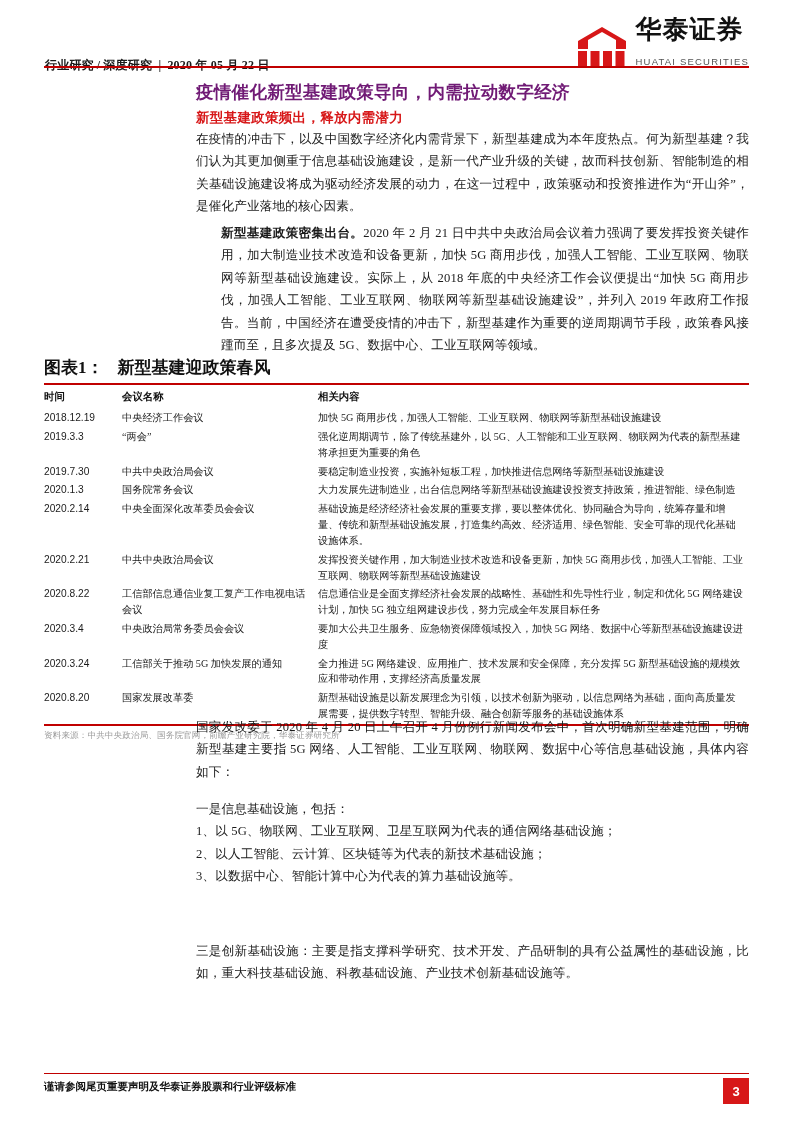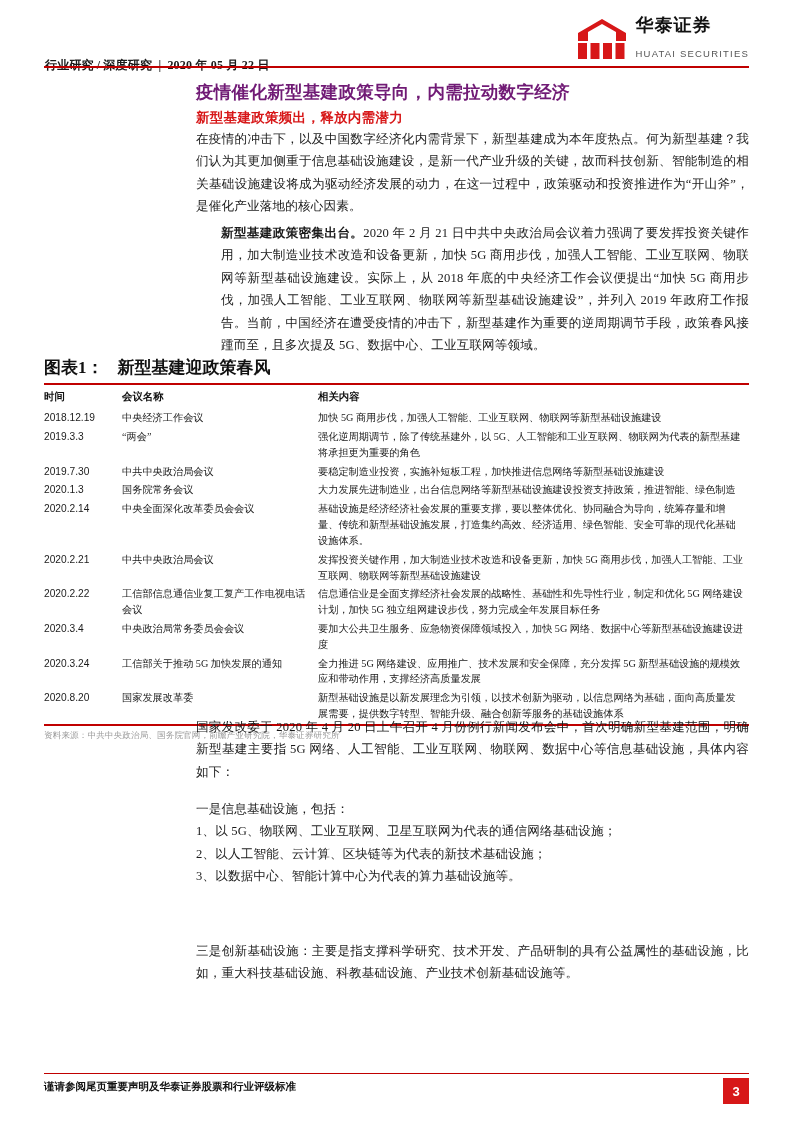--- a/index.html
+++ b/index.html
@@ -27,21 +27,21 @@
     margin-top: 28px;
   }
   .hdr-left .sep { margin: 0 3px; }
   .hdr-logo {
     position: absolute; right: 0; top: -16px;
     display: flex; align-items: flex-end; gap: 8px;
   }
   .logo-mark { width: 52px; height: 40px; position: relative; }
   .logo-text { display: flex; flex-direction: column; align-items: flex-start; }
   .logo-cn {
-    font-size: 18px; font-weight: 700; letter-spacing: 1px; line-height: 1;
+    font-size: 26px; font-weight: 700; letter-spacing: 1px; line-height: 1;
     color: #111; font-family: "Liberation Sans", sans-serif;
   }
   .logo-en {
     font-size: 9.5px; letter-spacing: 1.2px; color: #555; margin-top: 14px;
     font-family: "Liberation Sans", sans-serif;
   }
   .hdr-rule {
     position: absolute; left: 44px; right: 44px; top: 66px;
     height: 2px; background: #c00000;
   }
@@ -205,21 +205,21 @@
             <td class="c-time-cell">2020.2.14</td>
             <td>中央全面深化改革委员会会议</td>
             <td>基础设施是经济经济社会发展的重要支撑，要以整体优化、协同融合为导向，统筹存量和增量、传统和新型基础设施发展，打造集约高效、经济适用、绿色智能、安全可靠的现代化基础设施体系。</td>
           </tr>
           <tr>
             <td class="c-time-cell">2020.2.21</td>
             <td>中共中央政治局会议</td>
             <td>发挥投资关键作用，加大制造业技术改造和设备更新，加快 5G 商用步伐，加强人工智能、工业互联网、物联网等新型基础设施建设</td>
           </tr>
           <tr>
-            <td class="c-time-cell">2020.2.22</td>
+            <td class="c-time-cell">2020.8.22</td>
             <td>工信部信息通信业复工复产工作电视电话会议</td>
             <td>信息通信业是全面支撑经济社会发展的战略性、基础性和先导性行业，制定和优化 5G 网络建设计划，加快 5G 独立组网建设步伐，努力完成全年发展目标任务</td>
           </tr>
           <tr>
             <td class="c-time-cell">2020.3.4</td>
             <td>中央政治局常务委员会会议</td>
             <td>要加大公共卫生服务、应急物资保障领域投入，加快 5G 网络、数据中心等新型基础设施建设进度</td>
           </tr>
           <tr>
             <td class="c-time-cell">2020.3.24</td>

